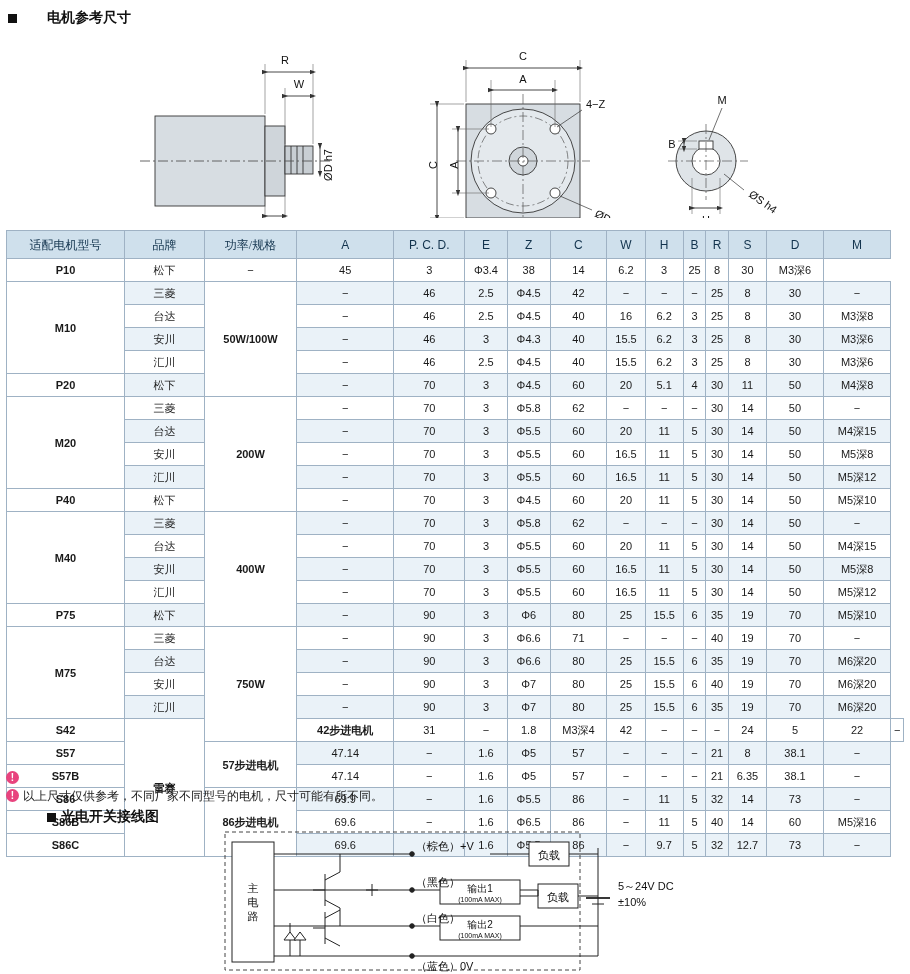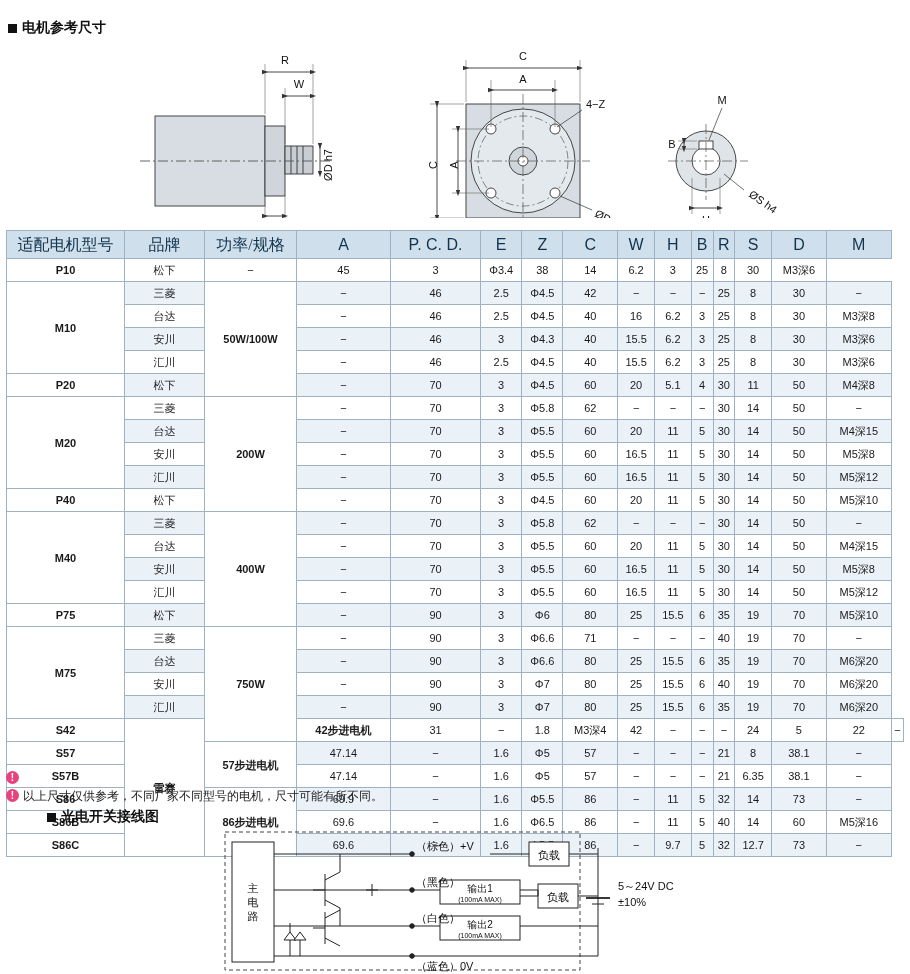--- a/index.html
+++ b/index.html
@@ -16,21 +16,21 @@
   
   .sec-head {
     display: flex; align-items: center;
     font-size: 14px; font-weight: bold; color: #111;
     margin: 0 0 0 8px;
   }
   .sec-head .bullet {
     width: 9px; height: 9px; background: #111; margin-right: 5px;
     display: inline-block;
   }
-  #head1 { position: absolute; left: 0; top: 19px; }
+  #head1 { position: absolute; left: 0; top: 9px; gap: 25px; }
   #head2 { position: absolute; left: 0; top: 808px; padding-left: 39px; }
 
   
   .drawing { position: absolute; left: 0; top: 28px; width: 910px; height: 190px; }
 
   
   table.spec {
     position: absolute; left: 6px; top: 230px;
     border-collapse: collapse;
     width: 898px;
@@ -41,21 +41,21 @@
     text-align: center;
     padding: 0;
     height: 22px;
     line-height: 22px;
     white-space: nowrap;
   }
   table.spec thead th {
     background: #cfe0ec;
     font-weight: normal;
     color: #12334d;
-    font-size: 16px;
+    font-size: 12px;
     height: 28px;
   }
   table.spec tbody tr.alt td { background: #eaf2f8; }
   table.spec tbody td.model,
   table.spec tbody td.brand,
   table.spec tbody td.power { background: #ffffff; }
   table.spec tbody tr.alt td.model,
   table.spec tbody tr.alt td.brand,
   table.spec tbody tr.alt td.power { background: #eaf2f8; }
   td.spanned { background: #ffffff !important; font-weight: bold; }

